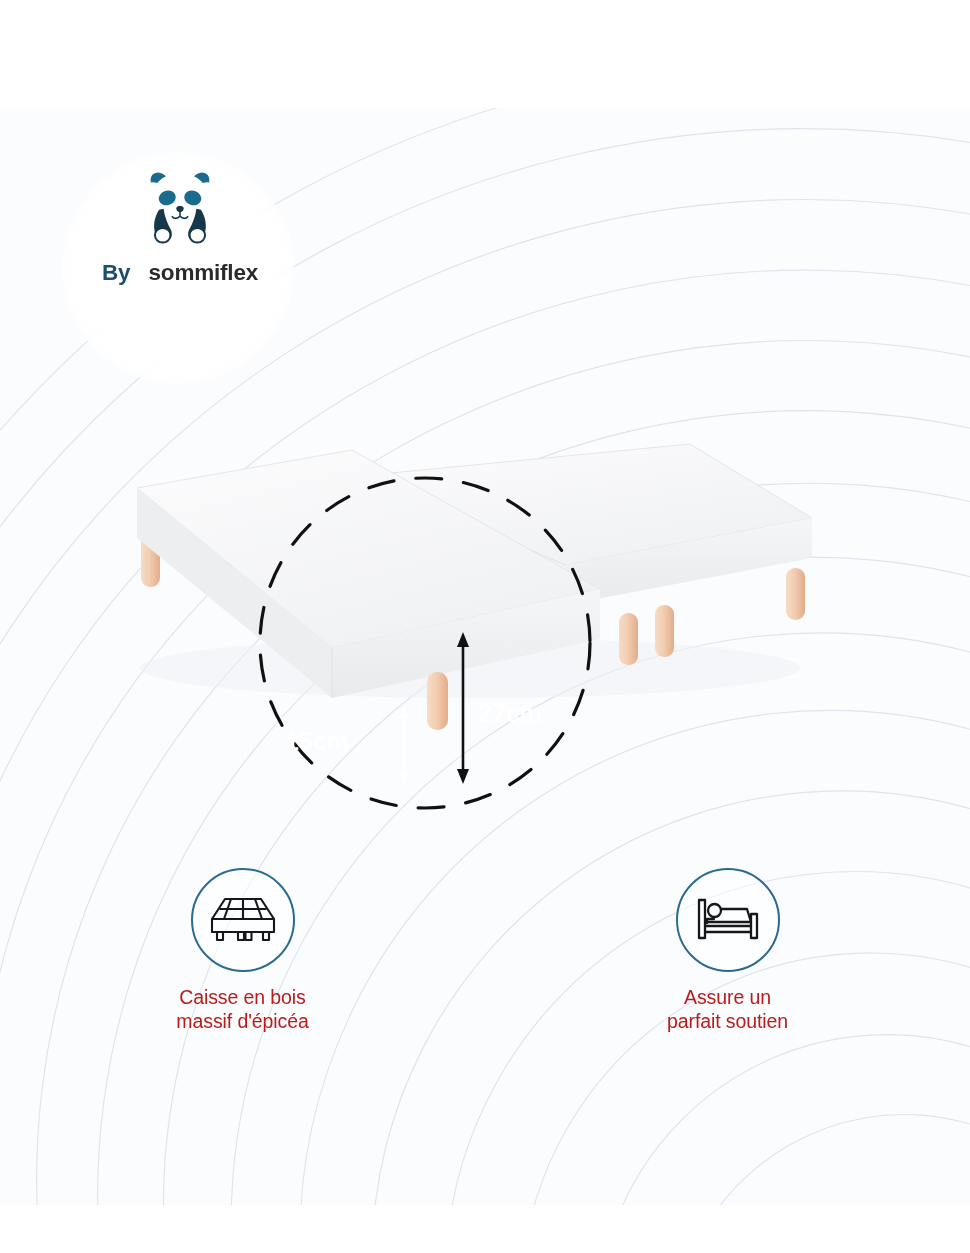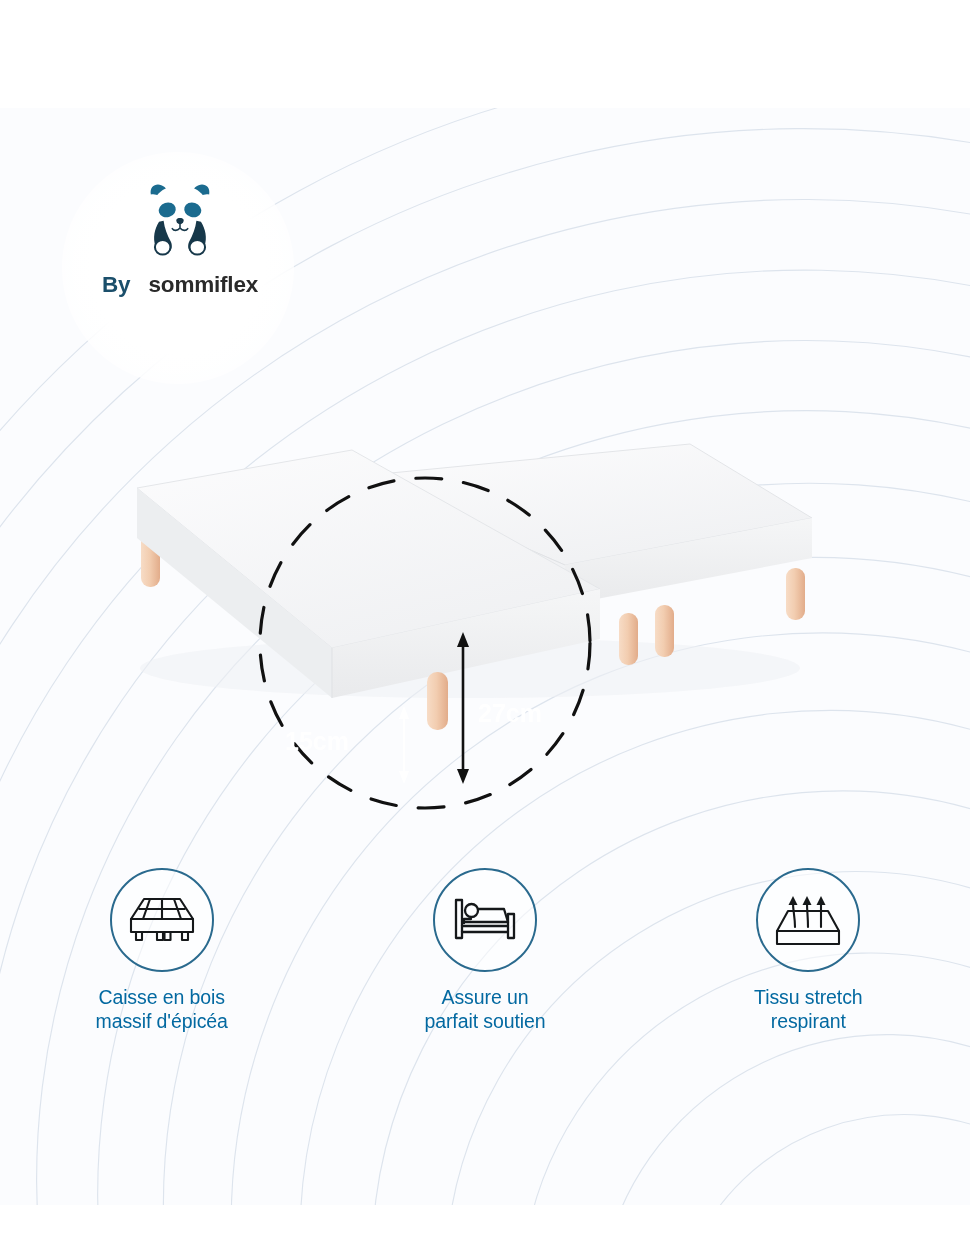--- a/index.html
+++ b/index.html
@@ -44,21 +44,21 @@
     background:radial-gradient(circle at 50% 50%,
        rgba(255,255,255,1) 0%,
        rgba(255,255,255,1) 52%,
        rgba(255,255,255,0.82) 70%,
        rgba(255,255,255,0.0) 100%);
     z-index:4;
   }
 
   
   #logo-block {
-    position:absolute; left:95px; top:178px;
+    position:absolute; left:95px; top:166px;
     width:170px; height:140px;
     z-index:6;
     text-align:center;
   }
   #logo-mark { width:92px; height:82px; display:block; margin:0 auto; }
   #logo-wordmark {
     margin-top:12px;
     font-size:22.5px;
     font-weight:bold;
     letter-spacing:-0.2px;
@@ -82,21 +82,21 @@
     border-radius:50%;
     border:2px solid #2a6a8e;
     display:flex; align-items:center; justify-content:center;
     background:rgba(255,255,255,0.55);
   }
   .feature-icon-wrap svg { display:block; }
   .feature-label {
     margin-top:13px;
     font-size:19.5px;
     line-height:1.24;
-    color:#0369a1;
+    color:#b91c1c;
     font-family:"Liberation Sans", sans-serif;
     white-space:pre-line;
     letter-spacing:-0.1px;
   }
 </style>
 </head>
 <body>
 
 <div id="stage">
 
@@ -265,31 +265,15 @@
           <path d="M28 17 L54 17 L58 30 L14 30 L14 31"></path>
           <line x1="12" y1="34" x2="58" y2="34"></line>
           <line x1="12" y1="40" x2="58" y2="40"></line>
         </svg>
       </div>
       <div class="feature-label">Assure un
 parfait soutien</div>
     </div>
 
 
-    <div class="feature">
-      <div class="feature-icon-wrap">
-        <svg width="70" height="62" viewBox="0 0 70 62" fill="none" stroke="#15181a" stroke-width="2.1" stroke-linejoin="round" stroke-linecap="round">
-          <polygon points="15,22 55,22 66,42 4,42"></polygon>
-          <rect x="4" y="42" width="62" height="13"></rect>
-          <path d="M22 38 C22 28 20 22 20 14"></path>
-          <path d="M35 38 C35 28 34 22 34 14"></path>
-          <path d="M48 38 C48 28 48 22 48 14"></path>
-          <polygon points="20,7 15.5,16 24.5,16" fill="#15181a" stroke="none"></polygon>
-          <polygon points="34,7 29.5,16 38.5,16" fill="#15181a" stroke="none"></polygon>
-          <polygon points="48,7 43.5,16 52.5,16" fill="#15181a" stroke="none"></polygon>
-        </svg>
-      </div>
-      <div class="feature-label">Tissu stretch
-respirant</div>
-    </div>
 
   </div>
 </div>
 
 </body></html>

